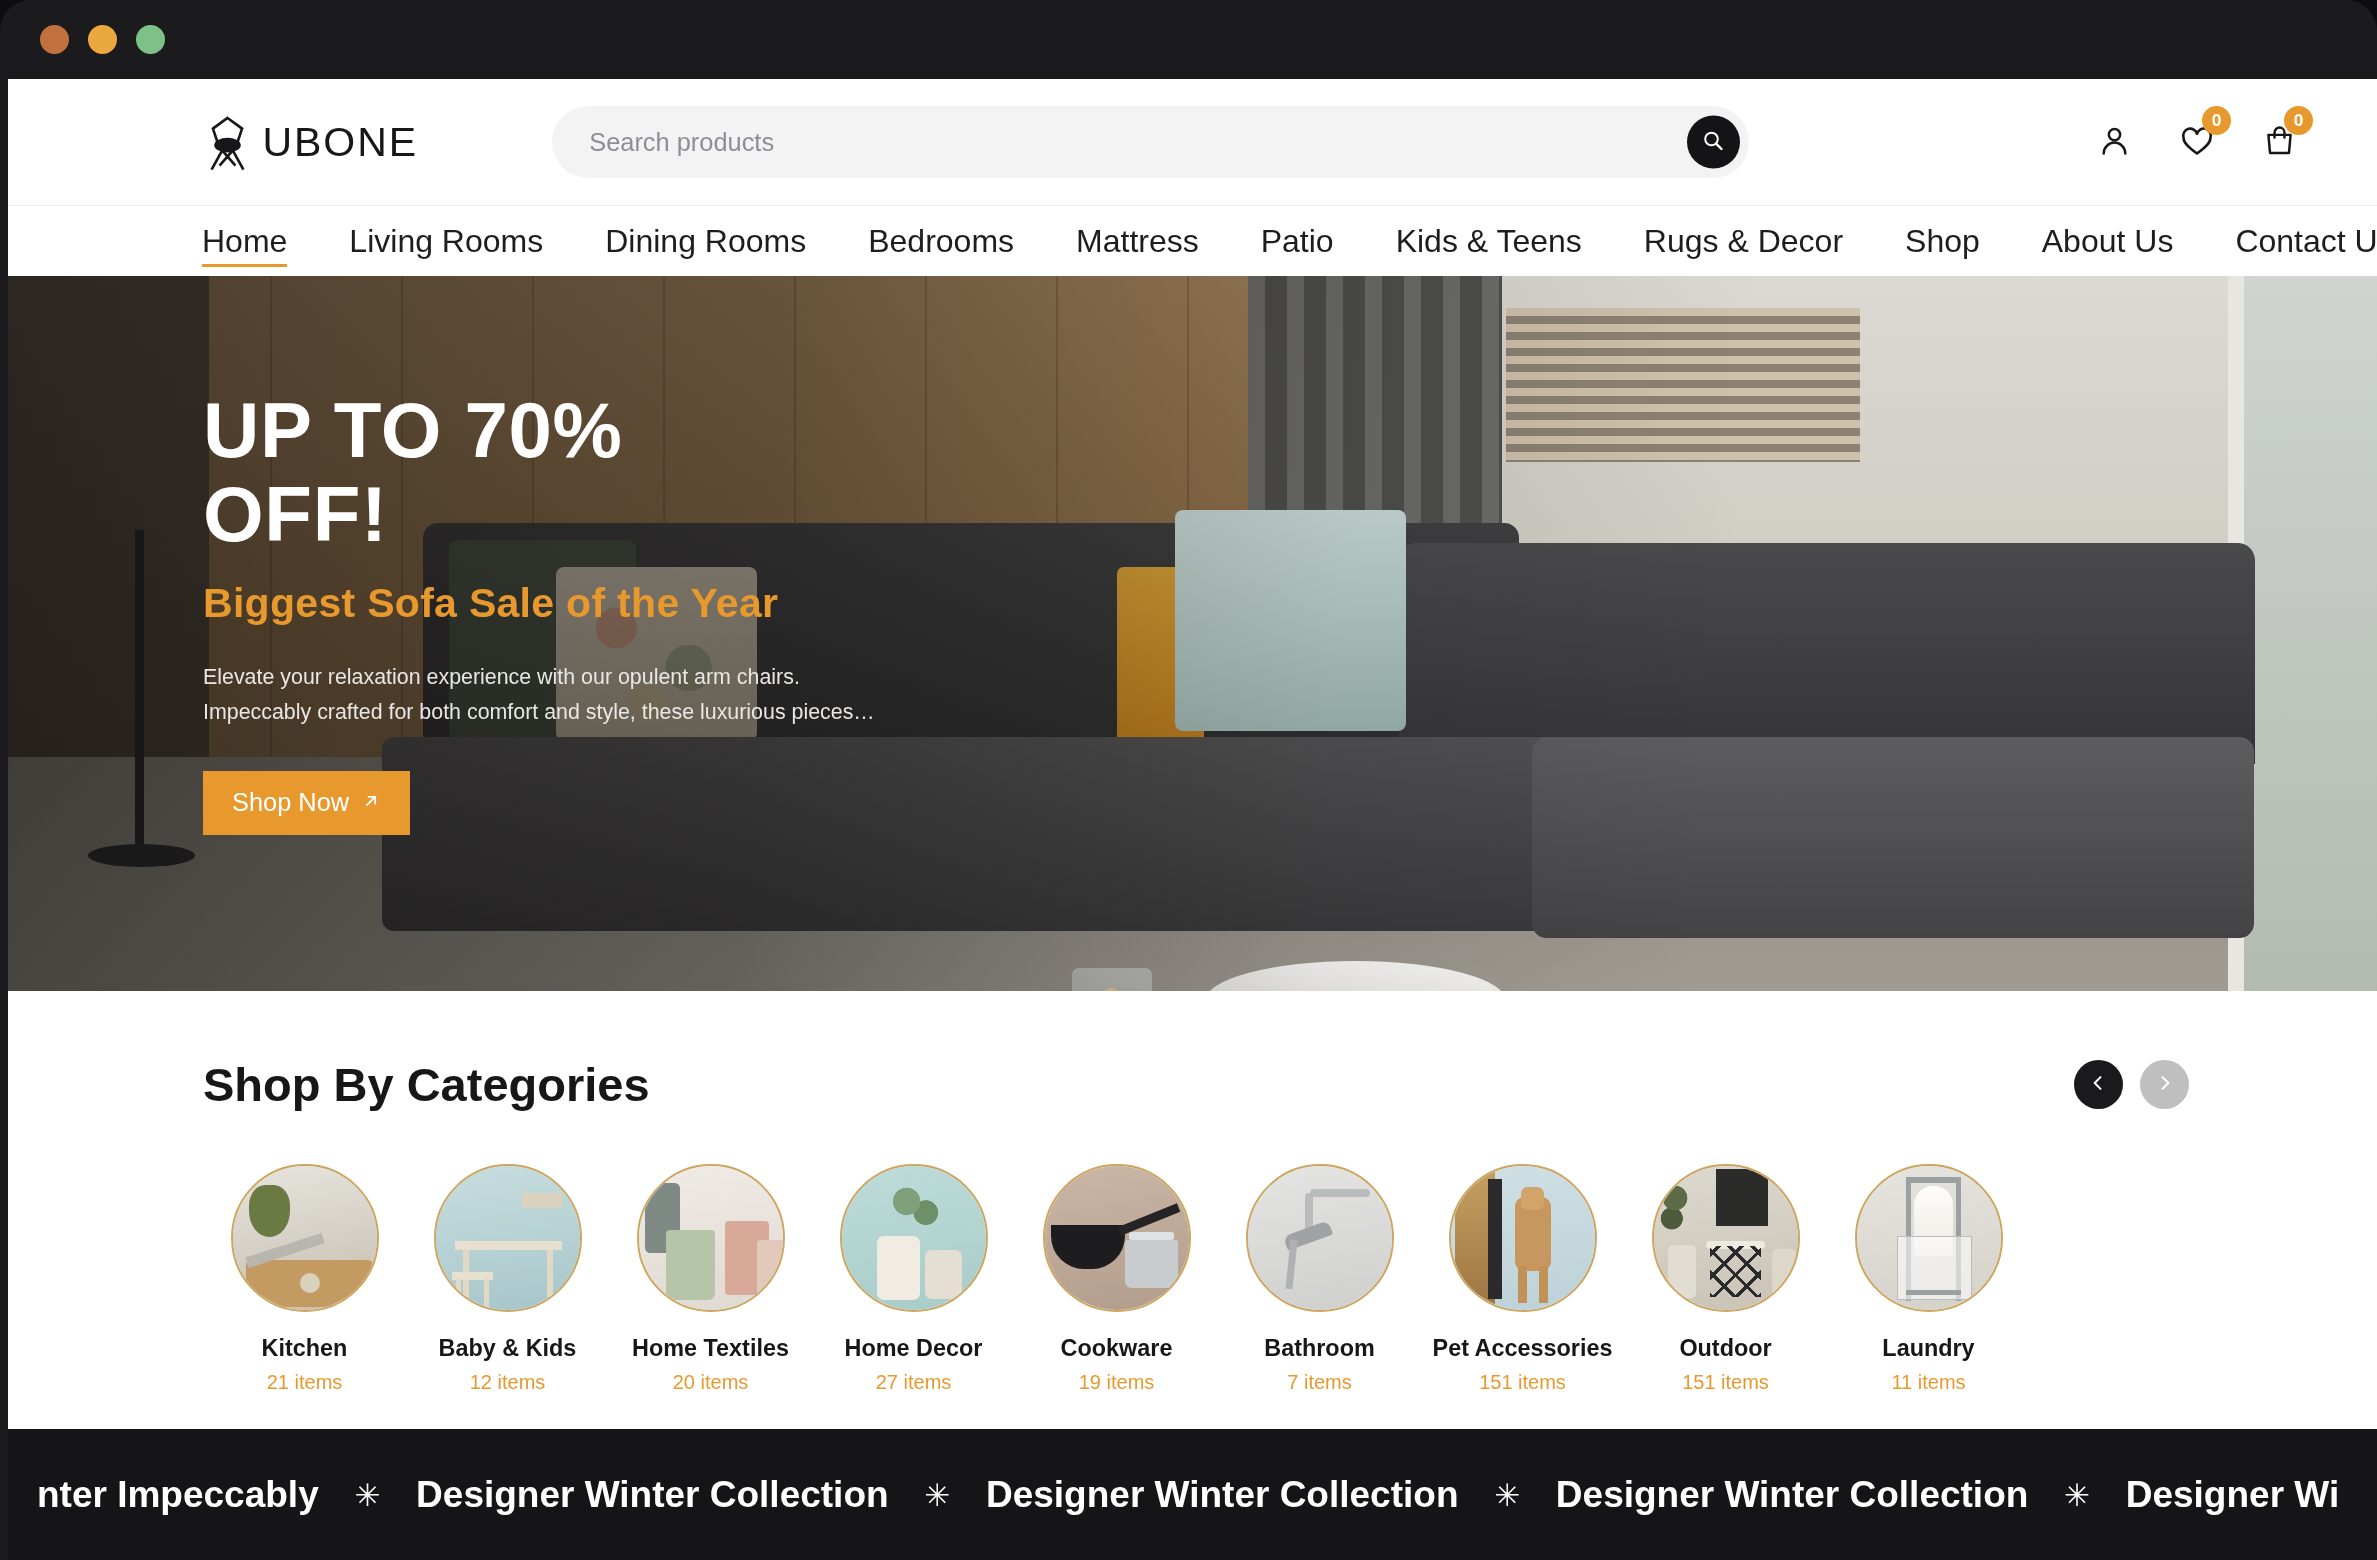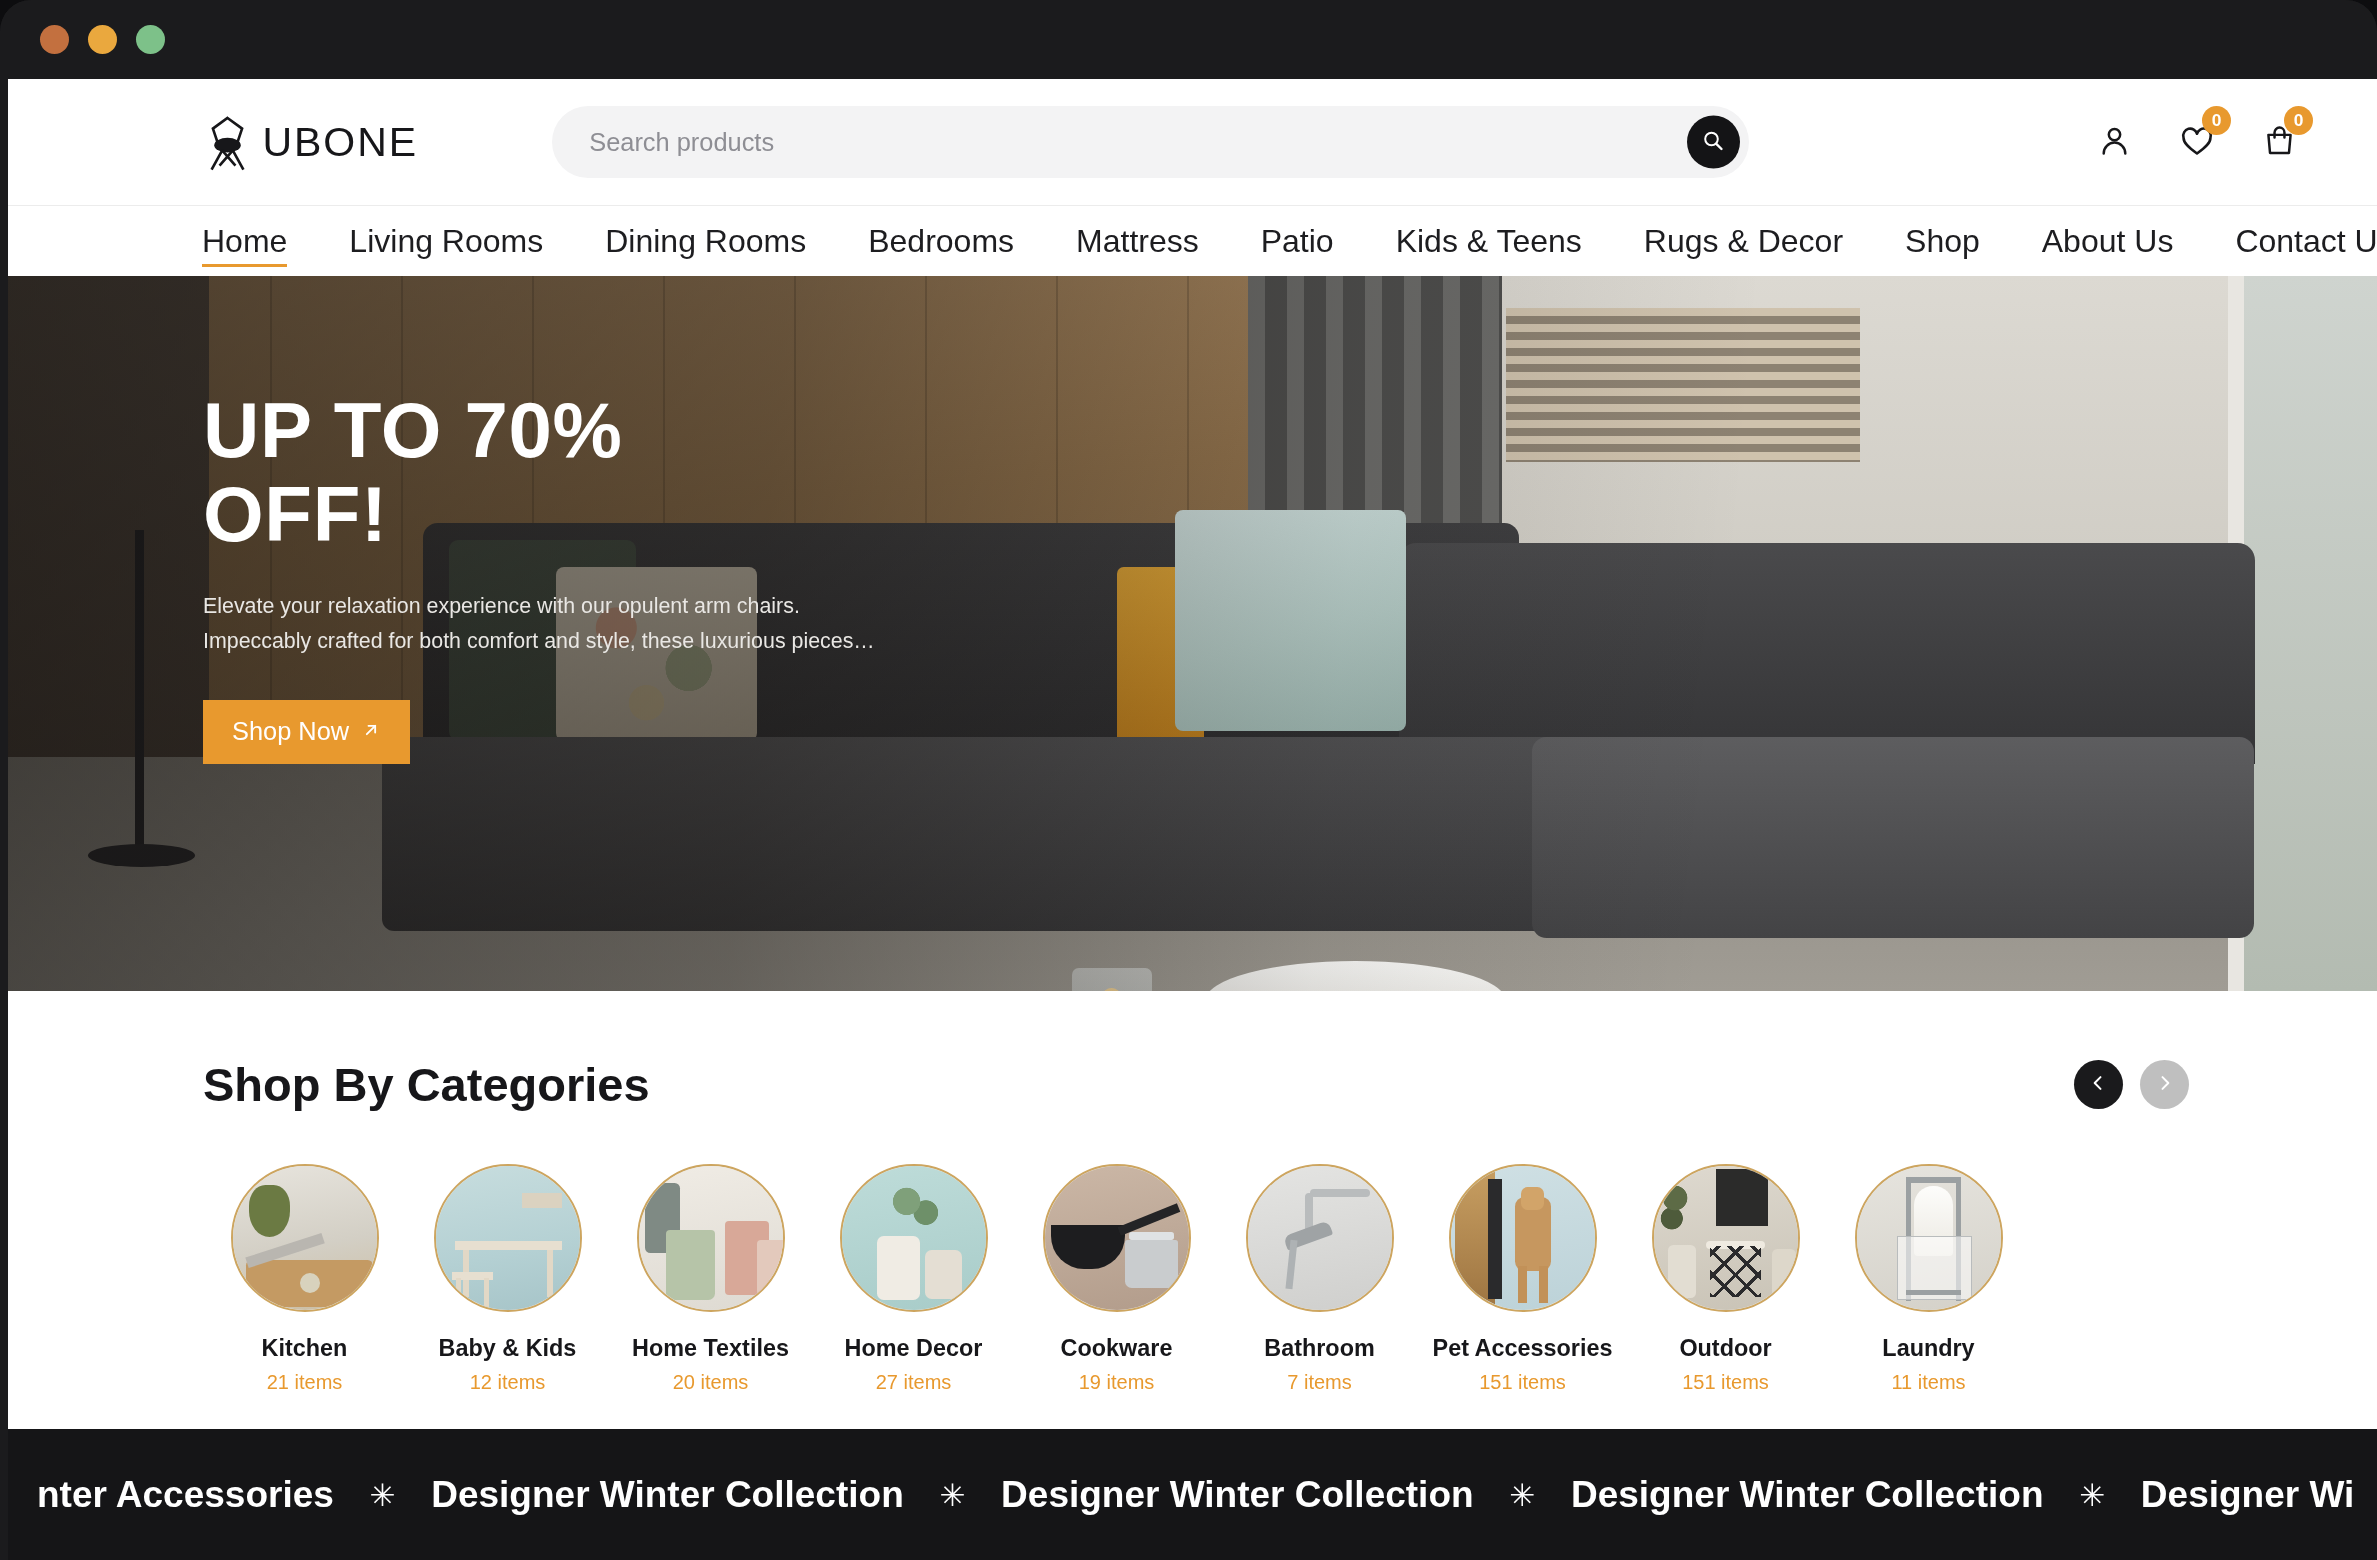--- a/index.html
+++ b/index.html
@@ -480,20 +480,21 @@
 
         <div class="tbl-top2"></div>
 
         <div class="jar"></div>
         <div class="flame"></div>
       </div>
       <div class="hero-scrim"></div>
 
       <div class="hero-content">
         <div class="hero-h1">UP TO 70%<br>OFF!</div>
+        <div class="hero-sub">Biggest Sofa Sale of the Year</div>
         <div class="hero-desc">
           <div>Elevate your relaxation experience with our opulent arm chairs.</div>
           <div>Impeccably crafted for both comfort and style, these luxurious pieces…</div>
         </div>
         <button class="shop-btn">
           <span>Shop Now</span>
           <span>
             <svg width="20" height="20" viewBox="0 0 24 24" fill="none" stroke="#fff" stroke-width="2.2" stroke-linecap="round">
               <path d="M7 17 L17 7"></path>
                 <path d="M9 7 h8 v8"></path>
@@ -641,21 +642,21 @@
           </div>
           <div class="cat-name">Laundry</div>
           <div class="cat-count">11 items</div>
         </div>
 
       </div>
     </div>
 
     <div class="marquee">
       <div class="mq-track">
-        <span class="mq-item">nter Accessories</span>
+        <span class="mq-item">nter Impeccably</span>
         <span class="mq-star">✳</span>
         <span class="mq-item">Designer Winter Collection</span>
         <span class="mq-star">✳</span>
         <span class="mq-item">Designer Winter Collection</span>
         <span class="mq-star">✳</span>
         <span class="mq-item">Designer Winter Collection</span>
         <span class="mq-star">✳</span>
         <span class="mq-item">Designer Wi</span>
       </div>
     </div>

